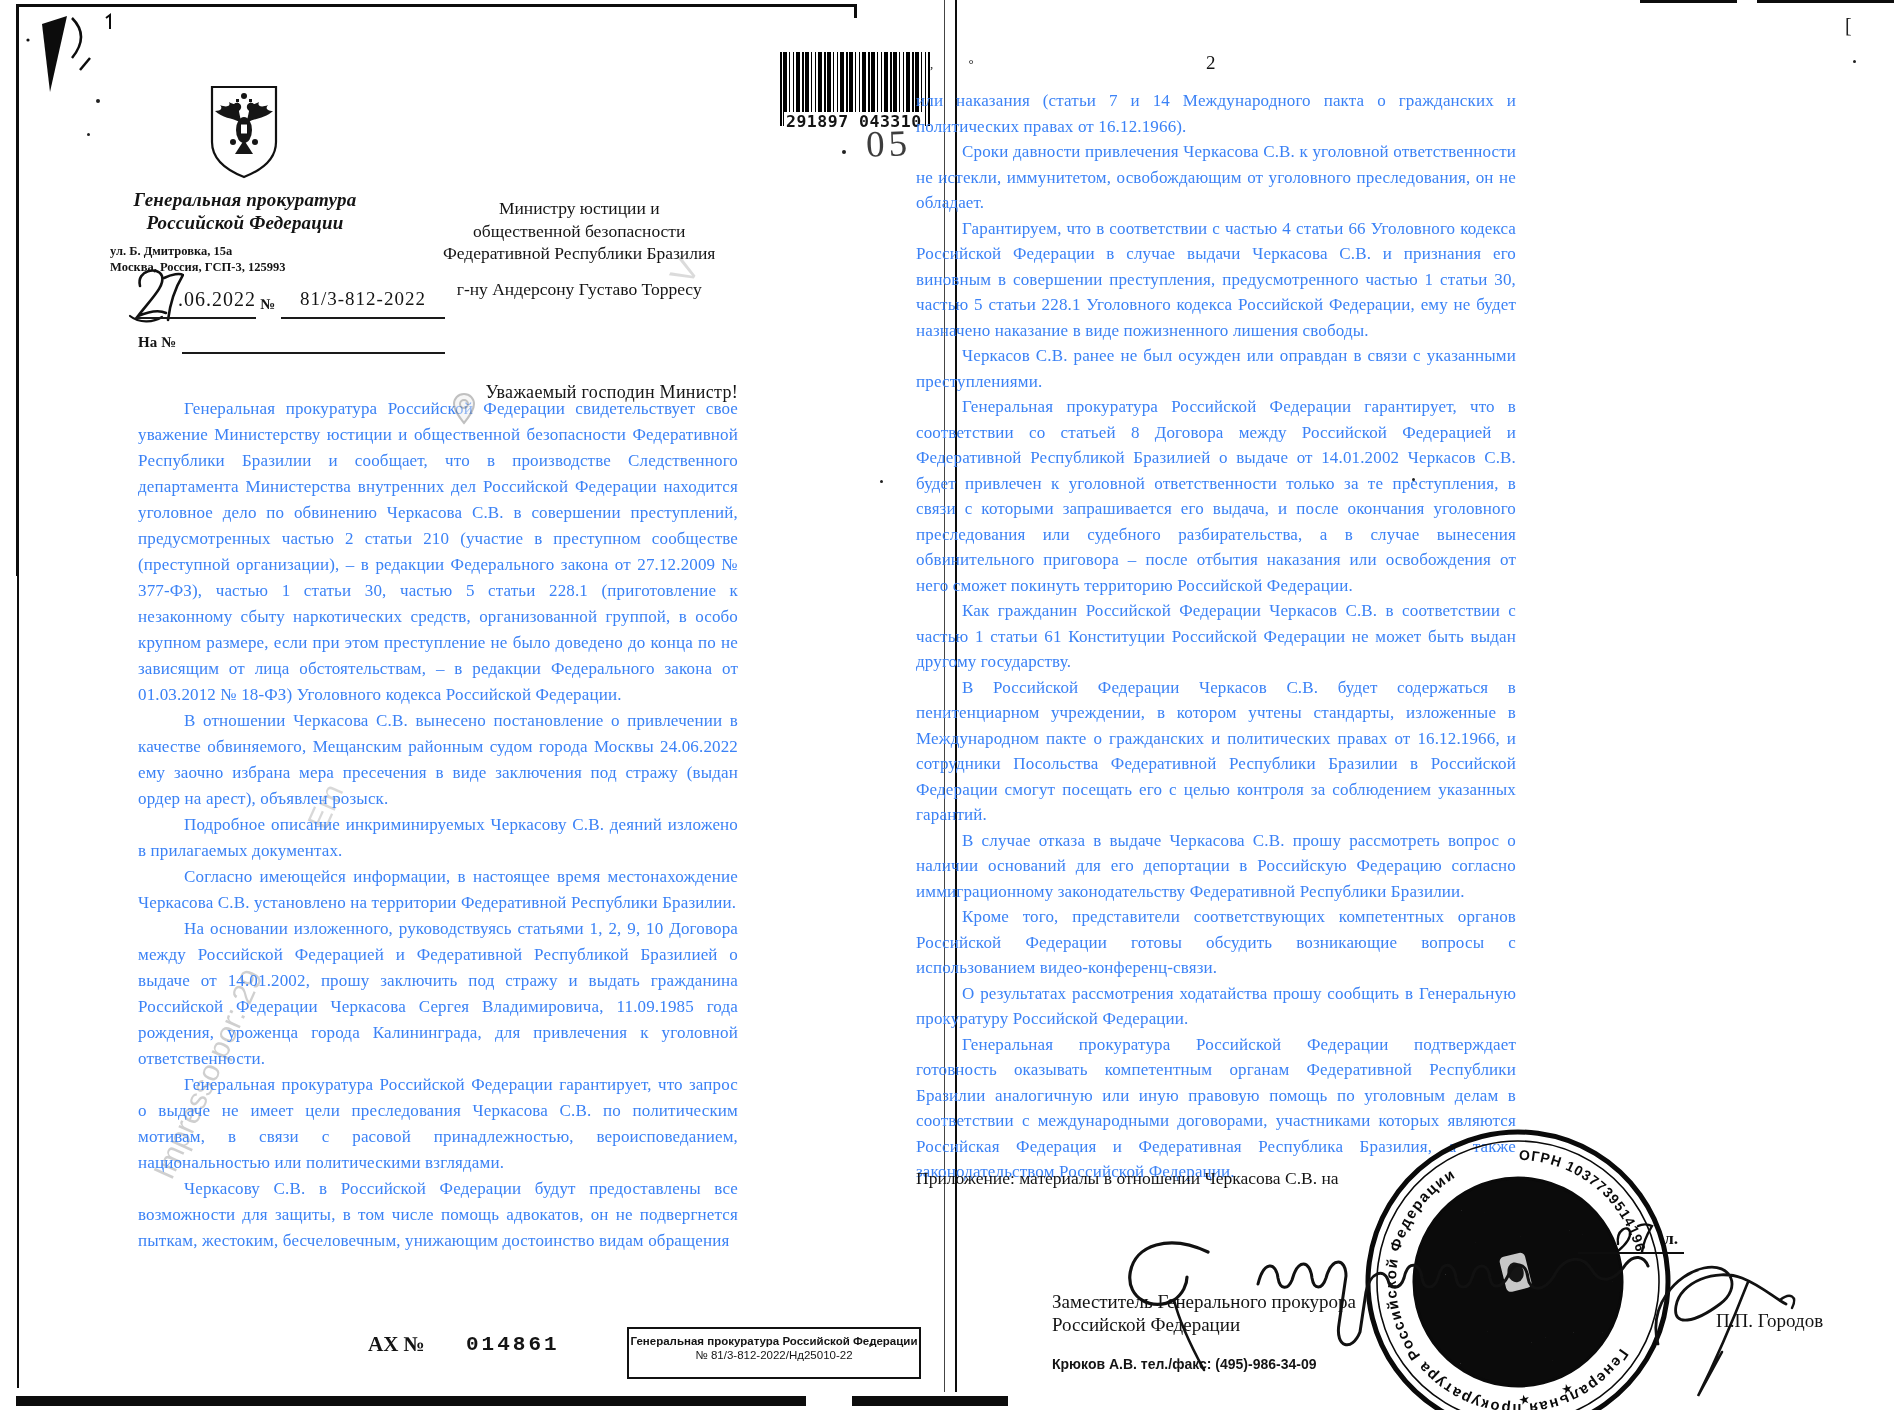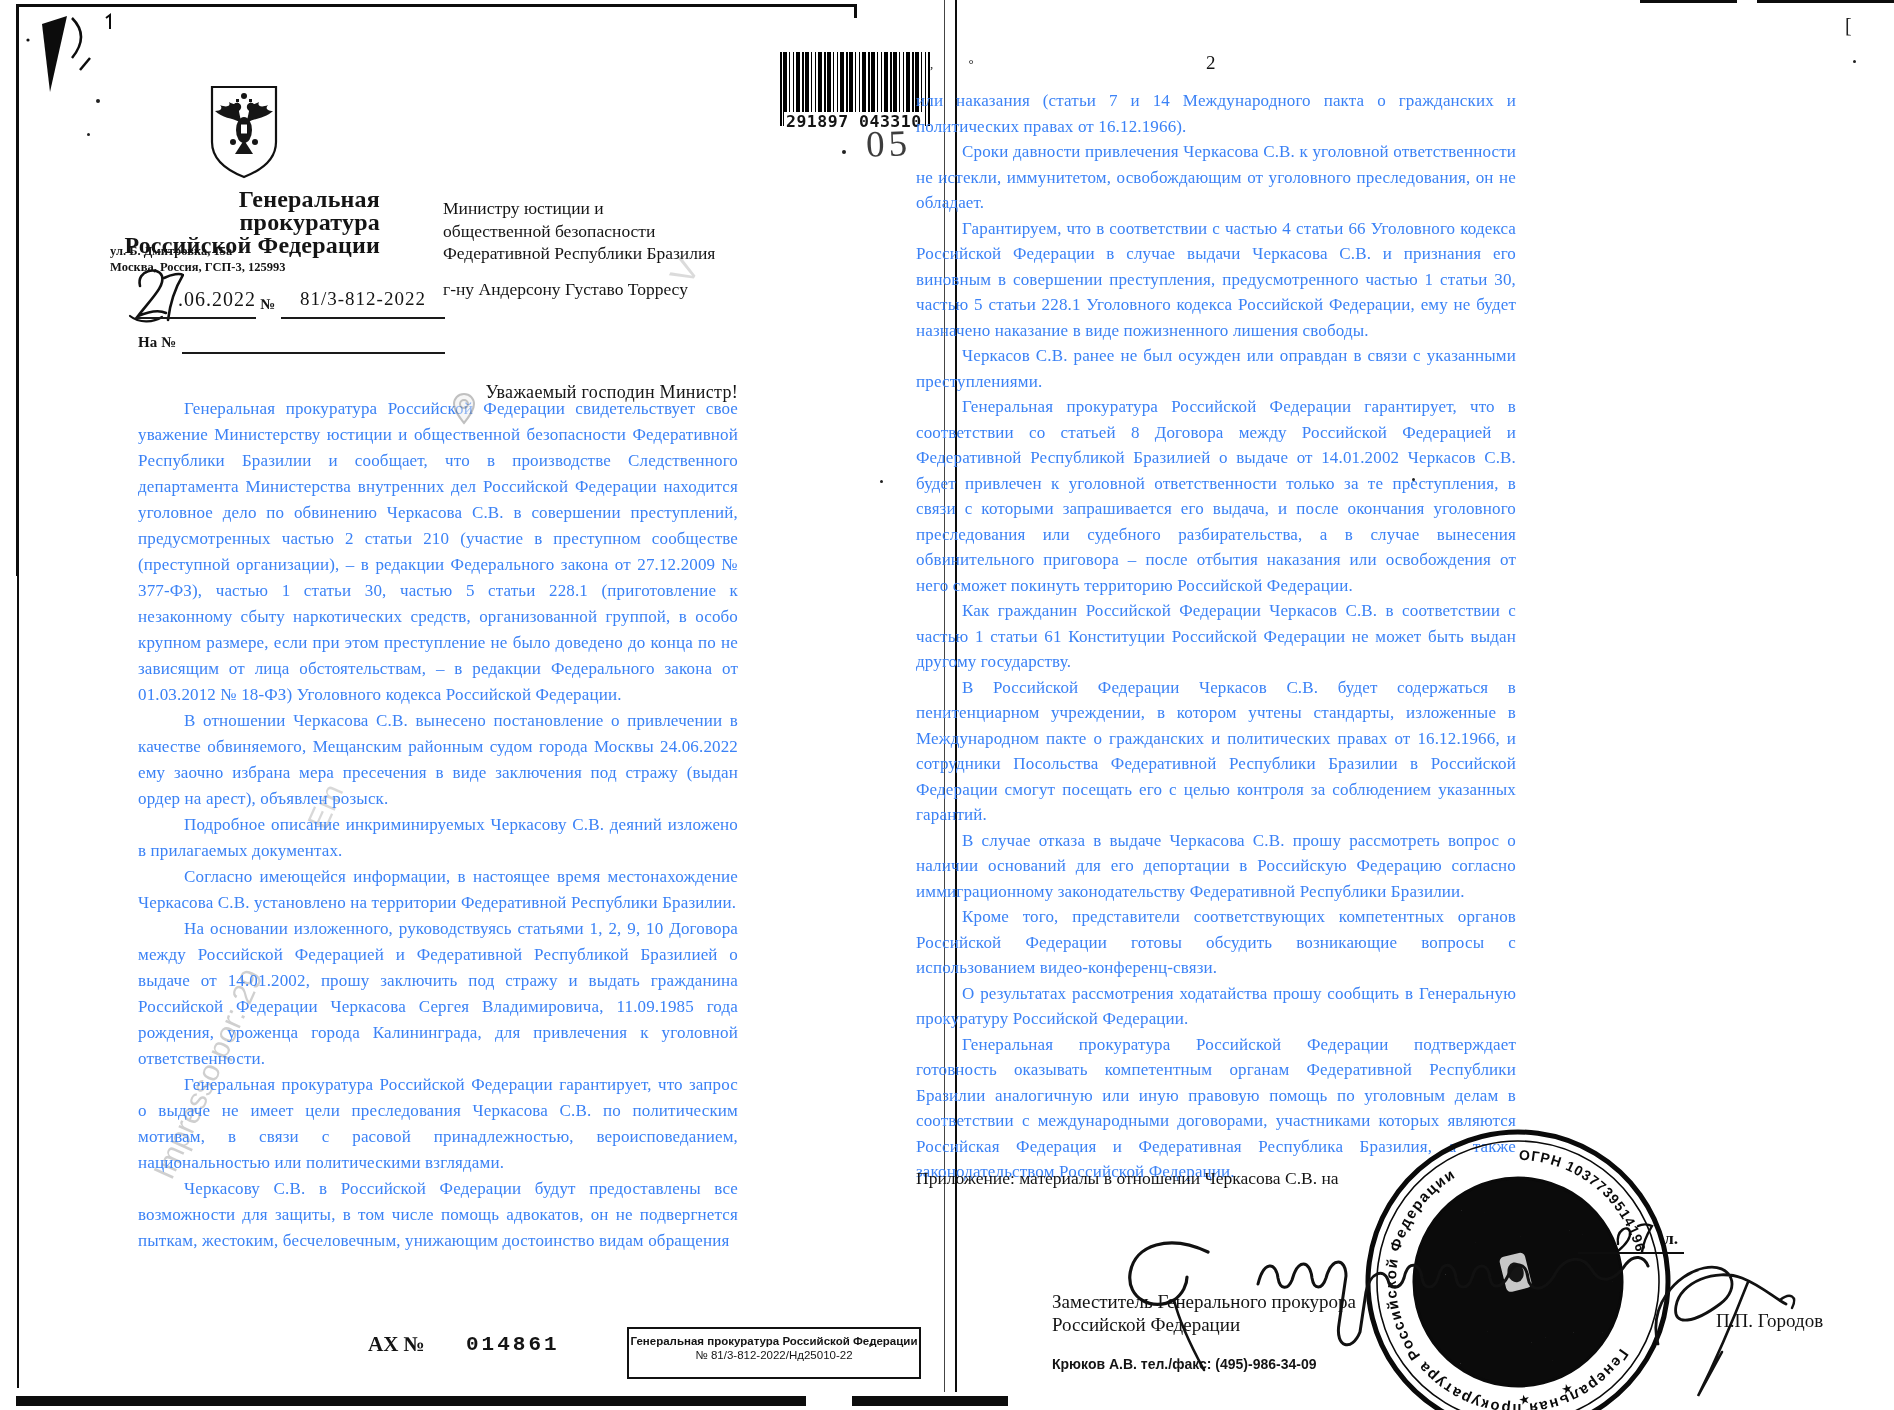--- a/index.html
+++ b/index.html
@@ -3,21 +3,21 @@
 <meta charset="utf-8">
 <style>
   html,body{margin:0;padding:0;background:#fff;}
   #canvas{position:relative;width:1894px;height:1410px;background:#ffffff;overflow:hidden;
           font-family:"Liberation Serif",serif;color:#141414;}
   .abs{position:absolute;}
   
   .scanline{position:absolute;background:#0d0d0d;}
   .dot{position:absolute;background:#222;border-radius:50%;}
   
-  .orgname{font-weight:bold;font-size:24px;line-height:23px;text-align:right;letter-spacing:.2px;}
+  .orgname{font-weight:bold;font-size:19px;line-height:23px;text-align:center;letter-spacing:.2px;font-style:italic;}
   .orgaddr{font-weight:bold;font-size:12.5px;line-height:16px;text-align:left;}
   .dateline{font-size:20px;letter-spacing:1px;}
   .num-label{font-size:15px;font-weight:bold;}
   .underline{position:absolute;height:2px;background:#1a1a1a;}
   .addressee{font-size:17.5px;line-height:22.5px;}
   
   .body-col{position:absolute;}
   p.body{margin:0;text-indent:46px;text-align:justify;font-size:17px;line-height:26px;
          color:#3b82f6;letter-spacing:.15px;}
   .p2 p.body{line-height:25.5px;}
@@ -127,21 +127,21 @@
   <div class="abs dateline" style="left:178px;top:288px;">.06.2022</div>
   <div class="underline" style="left:136px;top:317px;width:120px;"></div>
   <div class="abs num-label" style="left:260px;top:296px;">№</div>
   <div class="abs dateline" style="left:300px;top:288px;font-size:19px;">81/3-812-2022</div>
   <div class="underline" style="left:281px;top:317px;width:164px;"></div>
 
   <div class="abs num-label" style="left:138px;top:334px;">На №</div>
   <div class="underline" style="left:182px;top:352px;width:263px;"></div>
 
   
-  <div class="abs addressee" style="left:443px;top:197px;">
+  <div class="abs addressee" style="left:443px;top:197px;text-align:center;">
     <div>Министру юстиции и</div>
     <div>общественной безопасности</div>
     <div>Федеративной Республики Бразилия</div>
     <div style="height:13px;"></div>
     <div>г-ну Андерсону Густаво Торресу</div>
   </div>
 
   
   <div class="abs" style="left:780px;top:52px;width:150px;height:84px;">
     <div class="barcode-bars"></div>

